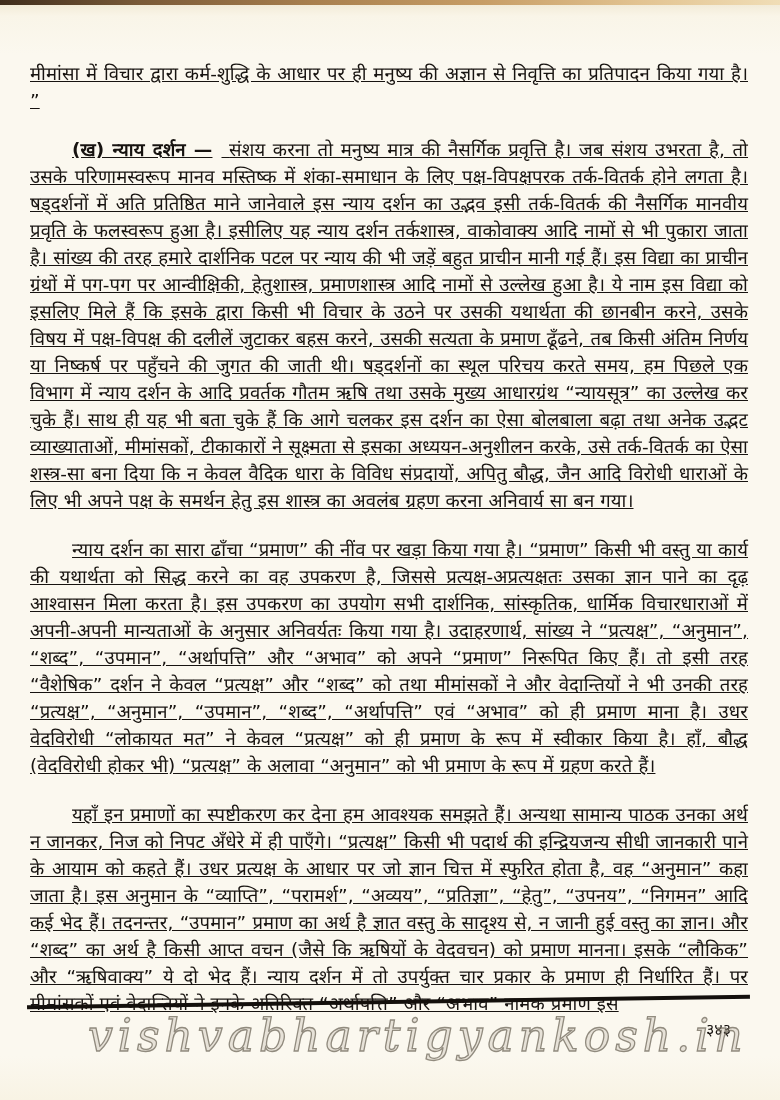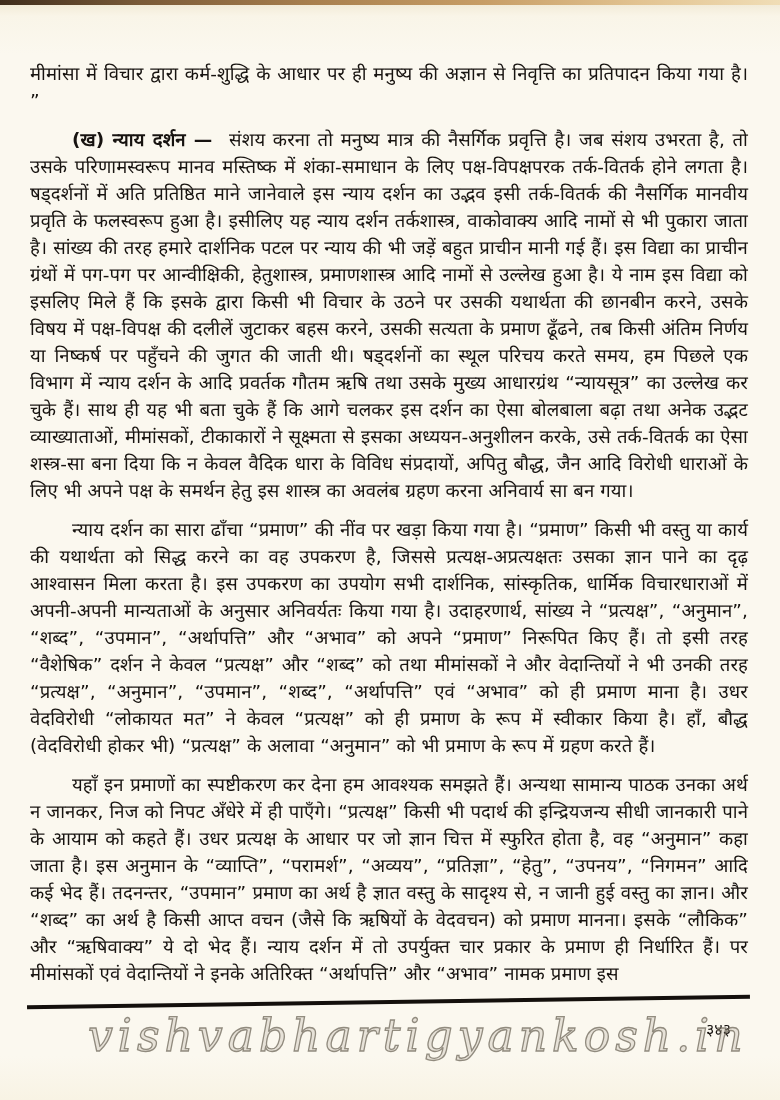--- a/index.html
+++ b/index.html
@@ -17,23 +17,24 @@
   .scan-edge {
     position: absolute; top: 0; left: 0; right: 0; height: 5px;
     background: linear-gradient(90deg, #3f2d1c 0%, #7a5a38 18%, #a87f4e 40%, #c79d66 62%, #e2c391 82%, #f0ddb6 100%);
   }
   .content {
     position: absolute; left: 30px; top: 60px; width: 718px;
     font-size: 18.5px; line-height: 27px;
     color: #171310;
     text-align: justify;
     letter-spacing: 0.1px;
+    text-decoration: underline;
   }
   .content p { margin: 0; }
-  .content p + p { margin-top: 12px; }
+  .content p + p { margin-top: 22px; }
   .content p.indent { text-indent: 42px; }
   .para-heading { font-weight: bold; margin-right: 9px; }
   .divider {
     position: absolute; left: 27px; top: 1000px; width: 723px; height: 4px;
     background: #14100c;
     transform: rotate(-0.85deg);
   }
   .footer-title {
     position: absolute; left: 30px; top: 1026px;
     font-size: 16.5px; color: #1a150f;

